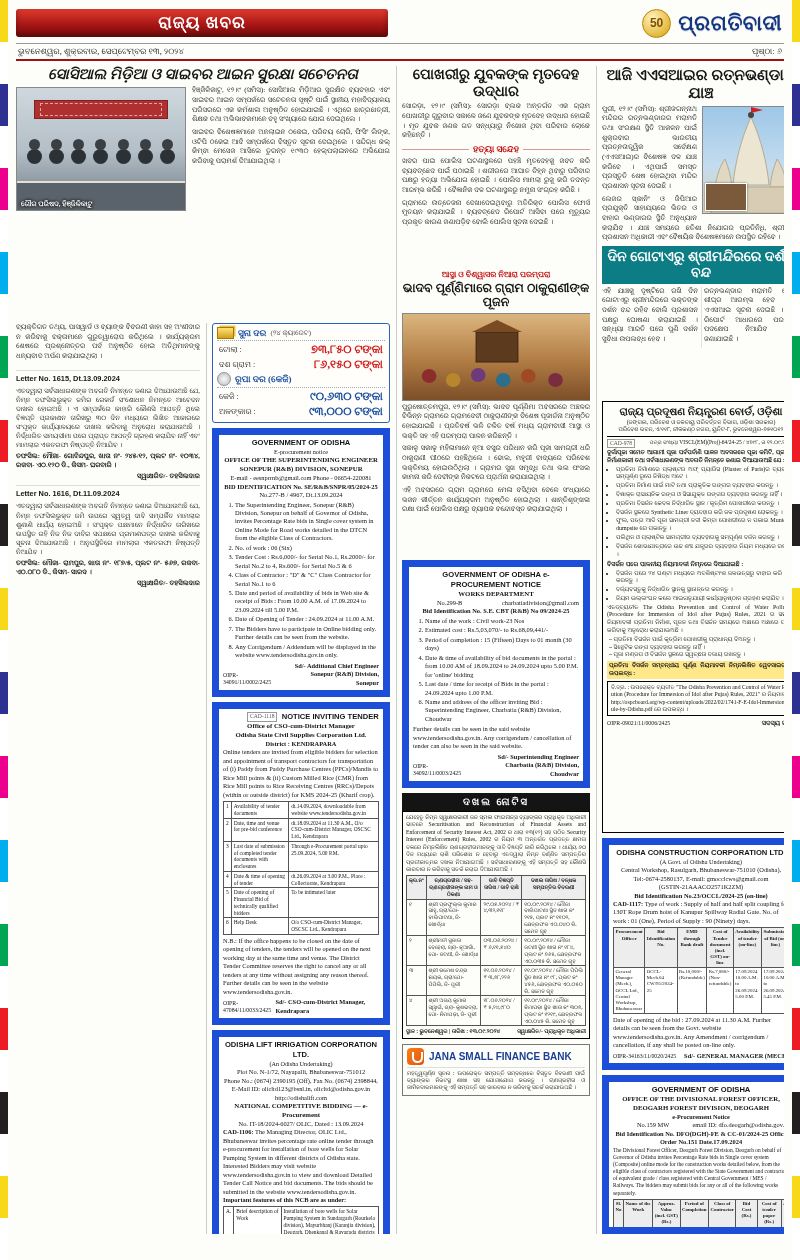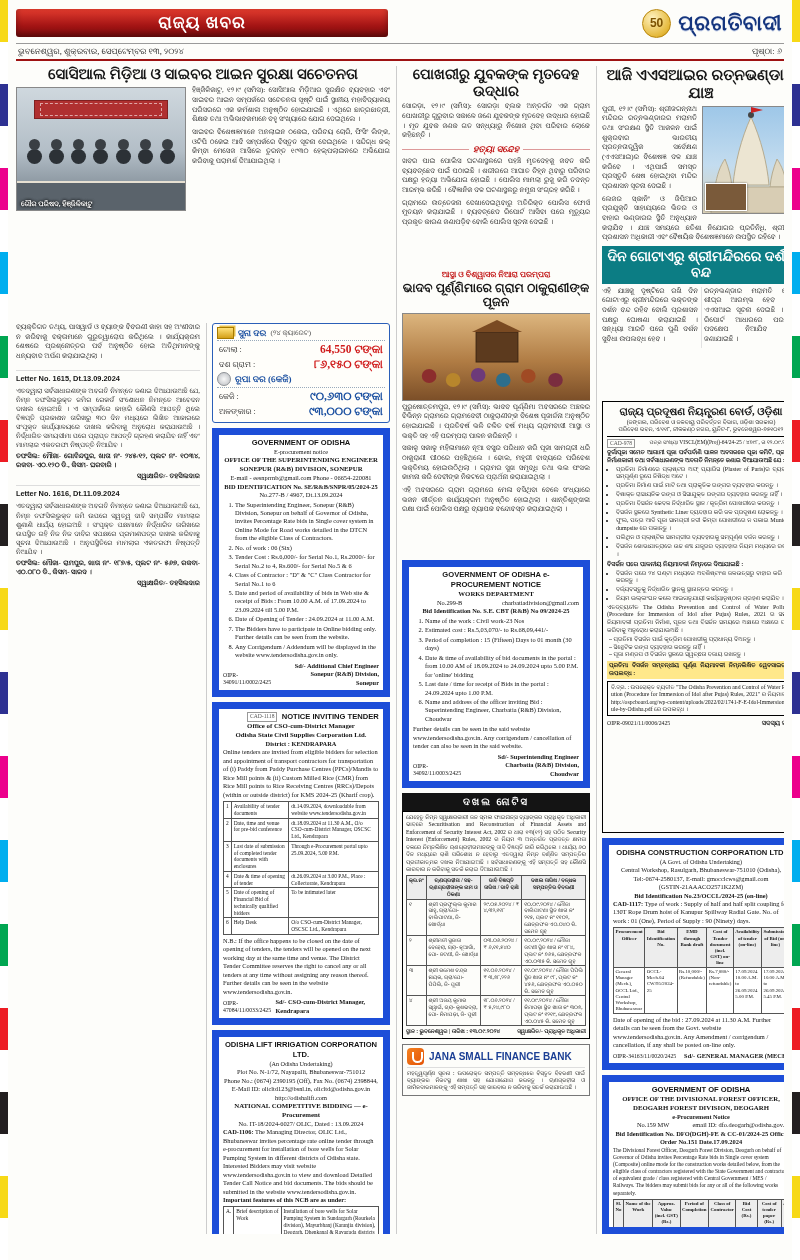--- a/index.html
+++ b/index.html
@@ -39,26 +39,26 @@
   .subcol.boxes{border-left:1px solid #ccc;padding-left:5px;width:178px;}
   .col3{width:188px;flex:none;border-left:1px solid #ccc;padding-left:5px;
         display:flex;flex-direction:column;gap:5px;min-height:0;overflow:hidden;}
   .col4{width:198px;flex:none;border-left:1px solid #ccc;padding-left:5px;
         display:flex;flex-direction:column;gap:5px;min-height:0;overflow:hidden;}
 
   
   p.body{font-size:7px;line-height:1.38;text-align:justify;margin:0 0 3px 0;}
   .h-main{font-weight:bold;line-height:1.15;margin:0 0 3px 0;}
   .top-article{height:252px;overflow:hidden;}
-  .top-article .h-main{font-size:15px;text-align:center;}
+  .top-article .h-main{font-size:15px;text-align:center;font-style:italic;}
   .h-md{font-size:12.5px;text-align:center;}
   .h-lg{font-size:14.5px;text-align:center;}
   .kicker{color:#c11212;font-weight:bold;font-size:8px;text-align:center;margin:1px 0;}
   .red-label{color:#c11212;font-weight:bold;font-size:9px;text-align:center;margin:2px 0;
-    display:flex;align-items:center;gap:4px;font-style:italic;}
+    display:flex;align-items:center;gap:4px;}
   .red-label::before,.red-label::after{content:"";flex:1;border-top:1px solid #d99;}
 
   
   .photo{position:relative;overflow:hidden;background:#9aa7b0;border:1px solid #888;}
   .seminar{float:left;width:168px;height:122px;margin:1px 6px 1px 0;
     background:linear-gradient(180deg,#cfd8de 0%,#b3bec7 52%,#6e7a84 100%);}
   .ph-banner{position:absolute;left:10%;right:10%;top:10%;height:15%;background:#b03030;
     box-shadow:inset 0 0 0 1px #802020;}
   .ph-banner i{position:absolute;inset:3px 6px;border:1px dashed #f3d9d9;opacity:.7;display:block;}
   .ph-people{position:absolute;left:4%;right:4%;top:42%;display:flex;justify-content:space-around;}
@@ -218,21 +218,21 @@
         <div class="subcol boxes">
 
           <div class="gold-box">
             <div class="g-head">
               <span class="ic-gold"></span>
               <span>ସୁନା ଦର</span>
               <span class="g-sub">(୨୪ କ୍ୟାରେଟ)</span>
             </div>
             <div class="g-row red">
               <span>ଟୋଲା :</span>
-                <b>64,550 ଟଙ୍କା</b>
+                <b>୭୩,୮୫୦ ଟଙ୍କା</b>
             </div>
             <div class="g-row red">
               <span>ଦଶ ଗ୍ରାମ :</span>
                 <b>୮୬,୧୫୦ ଟଙ୍କା</b>
             </div>
             <div class="g-head">
               <span class="ic-silver"></span>
               <span>ରୂପା ଦର (କେଜି)</span>
             </div>
             <div class="g-row blue">

